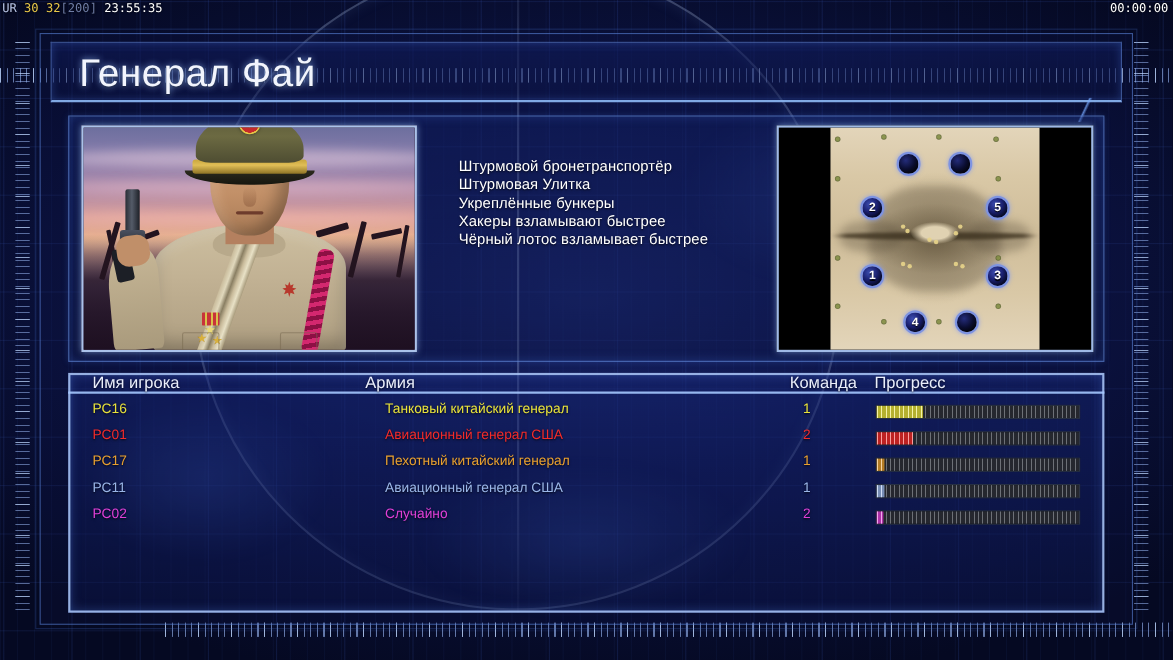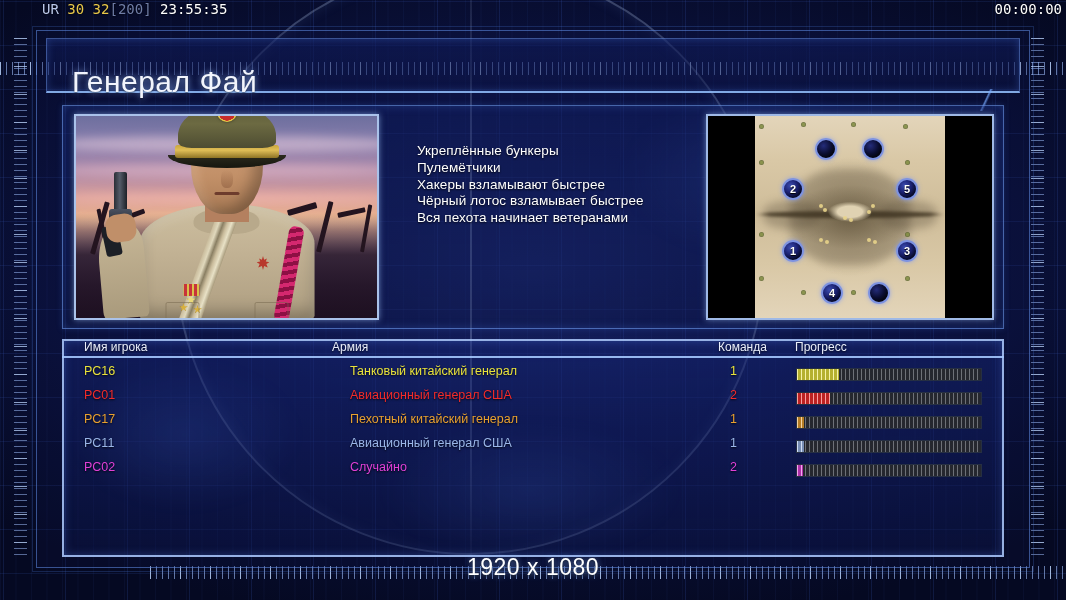--- a/index.html
+++ b/index.html
@@ -89,25 +89,24 @@
     background:
       repeating-linear-gradient(to bottom,
         rgba(190,215,255,0.92) 0px, rgba(190,215,255,0.92) 1px,
         transparent 1px, transparent 28px);
   }
 
   
   .hud {
     position: absolute;
     font-family: "DejaVu Sans Mono", monospace;
-    font-size: 14px;
+    font-size: 11px;
     letter-spacing: 0px;
     white-space: nowrap;
     text-shadow: 0 0 2px #000;
-    margin-left: 40px;
   }
   #hud-left { left: 2px; top: 1px; }
   #hud-left .h-ur { color: #b9c6e8; }
   #hud-left .h-a  { color: #e8c84a; }
   #hud-left .h-b  { color: #e8c84a; }
   #hud-left .h-c  { color: #6f7da6; }
   #hud-left .h-t  { color: #ffffff; }
   #hud-right { right: 4px; top: 1px; color: #ffffff; }
 
   
@@ -127,22 +126,22 @@
   .title-panel {
     position: absolute;
     left: 46px; top: 38px; width: 974px; height: 55px;
     background: linear-gradient(180deg, rgba(16,28,92,0.55), rgba(10,18,64,0.35));
     border: 1px solid rgba(120,165,255,0.45);
     border-bottom: 2px solid rgba(150,195,255,0.85);
     box-shadow: 0 0 9px rgba(80,130,240,0.30) inset;
   }
   .title-text {
     position: absolute;
-    left: 72px; top: 65px;
-    font-size: 30px;
+    left: 72px; top: 47px;
+    font-size: 35px;
     color: #f2f5fd;
     letter-spacing: 0.5px;
     text-shadow: 0 0 7px rgba(150,190,255,0.85), 0 1px 2px #000a;
   }
   .title-corner {
     position: absolute;
     right: -2px; bottom: -20px;
     width: 70px; height: 22px;
     background: linear-gradient(115deg, transparent 48%, rgba(120,170,255,0.75) 50%, transparent 53%);
   }
@@ -451,21 +450,21 @@
     background: linear-gradient(180deg, rgba(22,38,118,0.45), rgba(12,22,76,0.35));
     box-shadow: 0 0 10px rgba(90,140,250,0.30) inset;
   }
   .list-head {
     position: absolute;
     left: 62px; top: 339px; width: 942px; height: 19px;
     border-bottom: 2px solid rgba(165,200,255,0.9);
   }
   .col {
     position: absolute;
-    font-size: 12px;
+    font-size: 15px;
     color: #e9eefb;
     text-shadow: 0 1px 2px #000a;
     white-space: nowrap;
   }
   .col-name   { left: 84px;  top: 340px; }
   .col-army   { left: 332px; top: 340px; }
   .col-team   { left: 718px; top: 340px; }
   .col-prog   { left: 795px; top: 340px; }
 
   .row { position: absolute; left: 0; width: 1018px; height: 24px; }
@@ -595,25 +594,25 @@
       <div class="g-mouth"></div>
     </div>
     <div class="g-hair"></div>
     <div class="g-cap-brim"></div>
     <div class="g-cap-band"></div>
     <div class="g-cap-crown"></div>
     <div class="g-emblem"></div>
   </div>
 
   <ul class="abilities">
+    <li>Штурмовой бронетранспортёр</li>
+    <li>Штурмовая Улитка</li>
     <li>Укреплённые бункеры</li>
-    <li>Пулемётчики</li>
     <li>Хакеры взламывают быстрее</li>
     <li>Чёрный лотос взламывает быстрее</li>
-    <li>Вся пехота начинает ветеранами</li>
   </ul>
 
   <div class="map-box">
     <div class="map-img" id="map-img">
       <div class="map-dark" style="left:18%; top:26%; width:64%; height:48%;"></div>
       <div class="map-dark" style="left:4%;  top:42%; width:30%; height:14%;"></div>
       <div class="map-dark" style="left:66%; top:42%; width:30%; height:14%;"></div>
       <div class="map-river"></div>
       <div class="map-isle"></div>
     <div class="start-pos" style="left: 27px; top: 124px;">1</div>
@@ -697,15 +696,14 @@
         <div class="cell c-name" style="color: rgb(224, 64, 216);">PC02</div>
         <div class="cell c-army" style="color: rgb(224, 64, 216);">Случайно</div>
         <div class="cell c-team" style="color: rgb(224, 64, 216);">2</div>
         <div class="pbar-outer">
           <div class="pbar-track"></div>
           <div class="pbar-fill" style="width: 3%; background: rgb(224, 64, 216);"></div>
         </div>
       </div>
     </div>
 
-  <div class="res-text">1920 x 1080</div>
 
 </div>
 
 </body></html>

